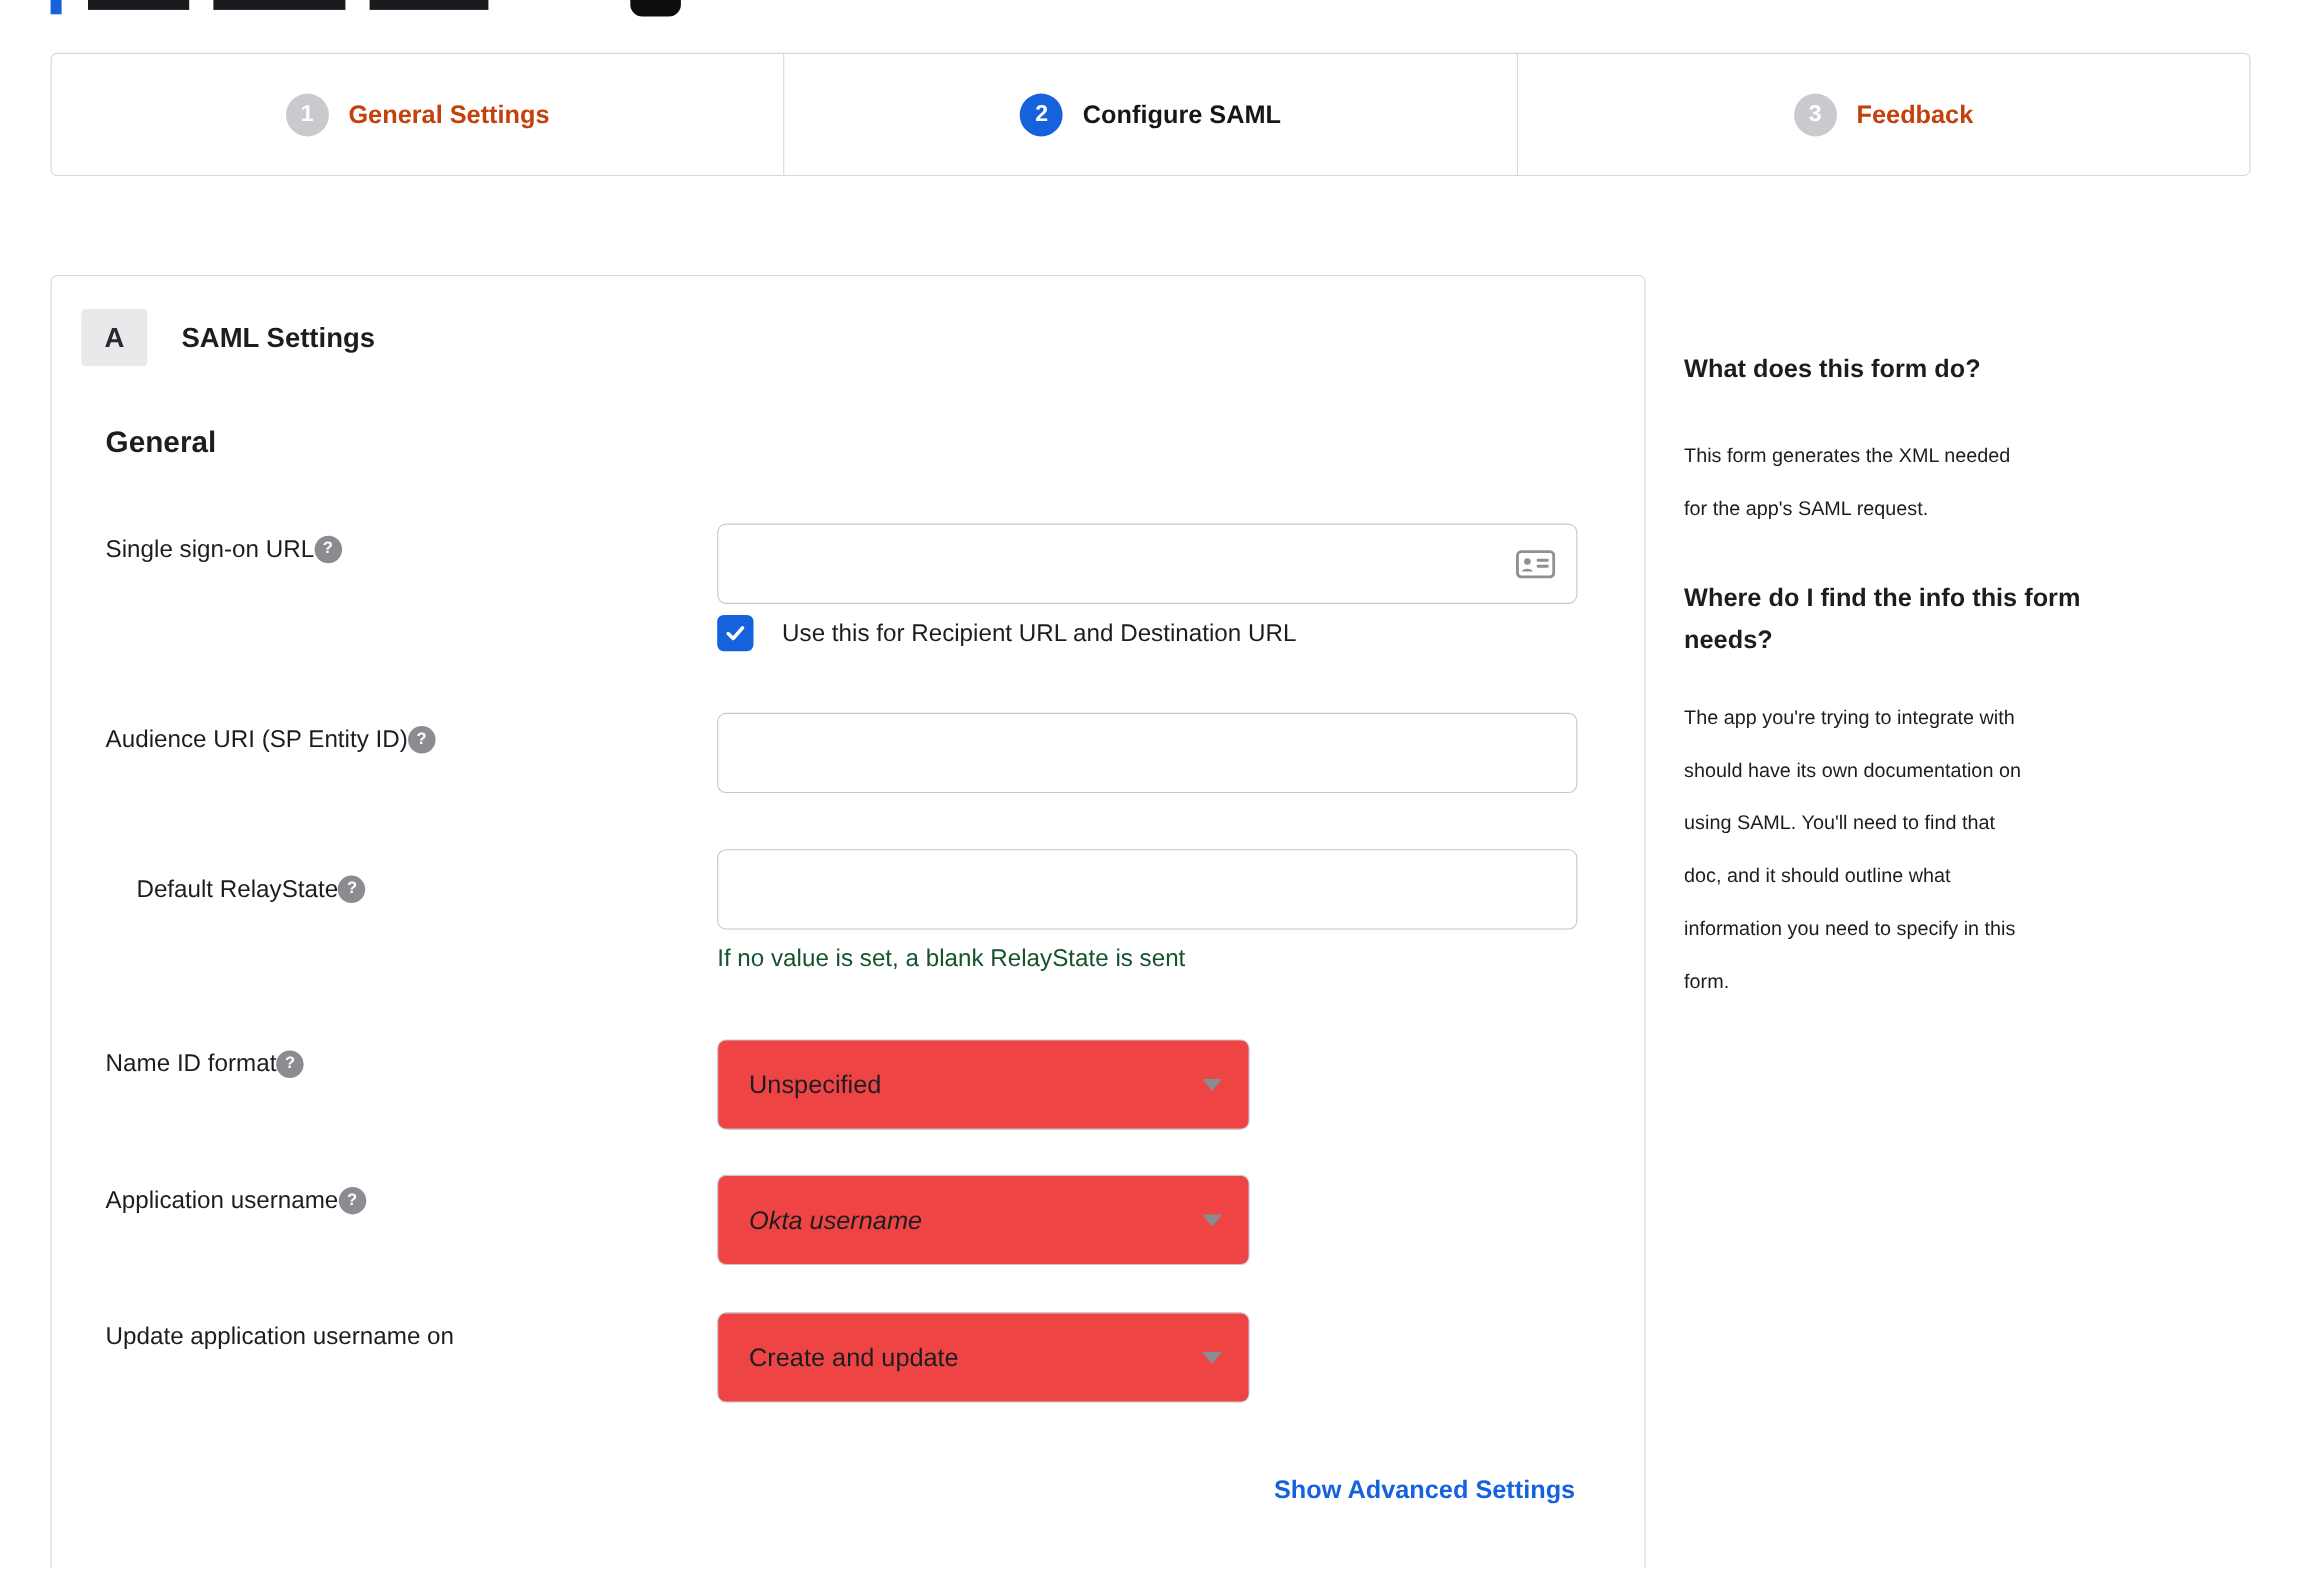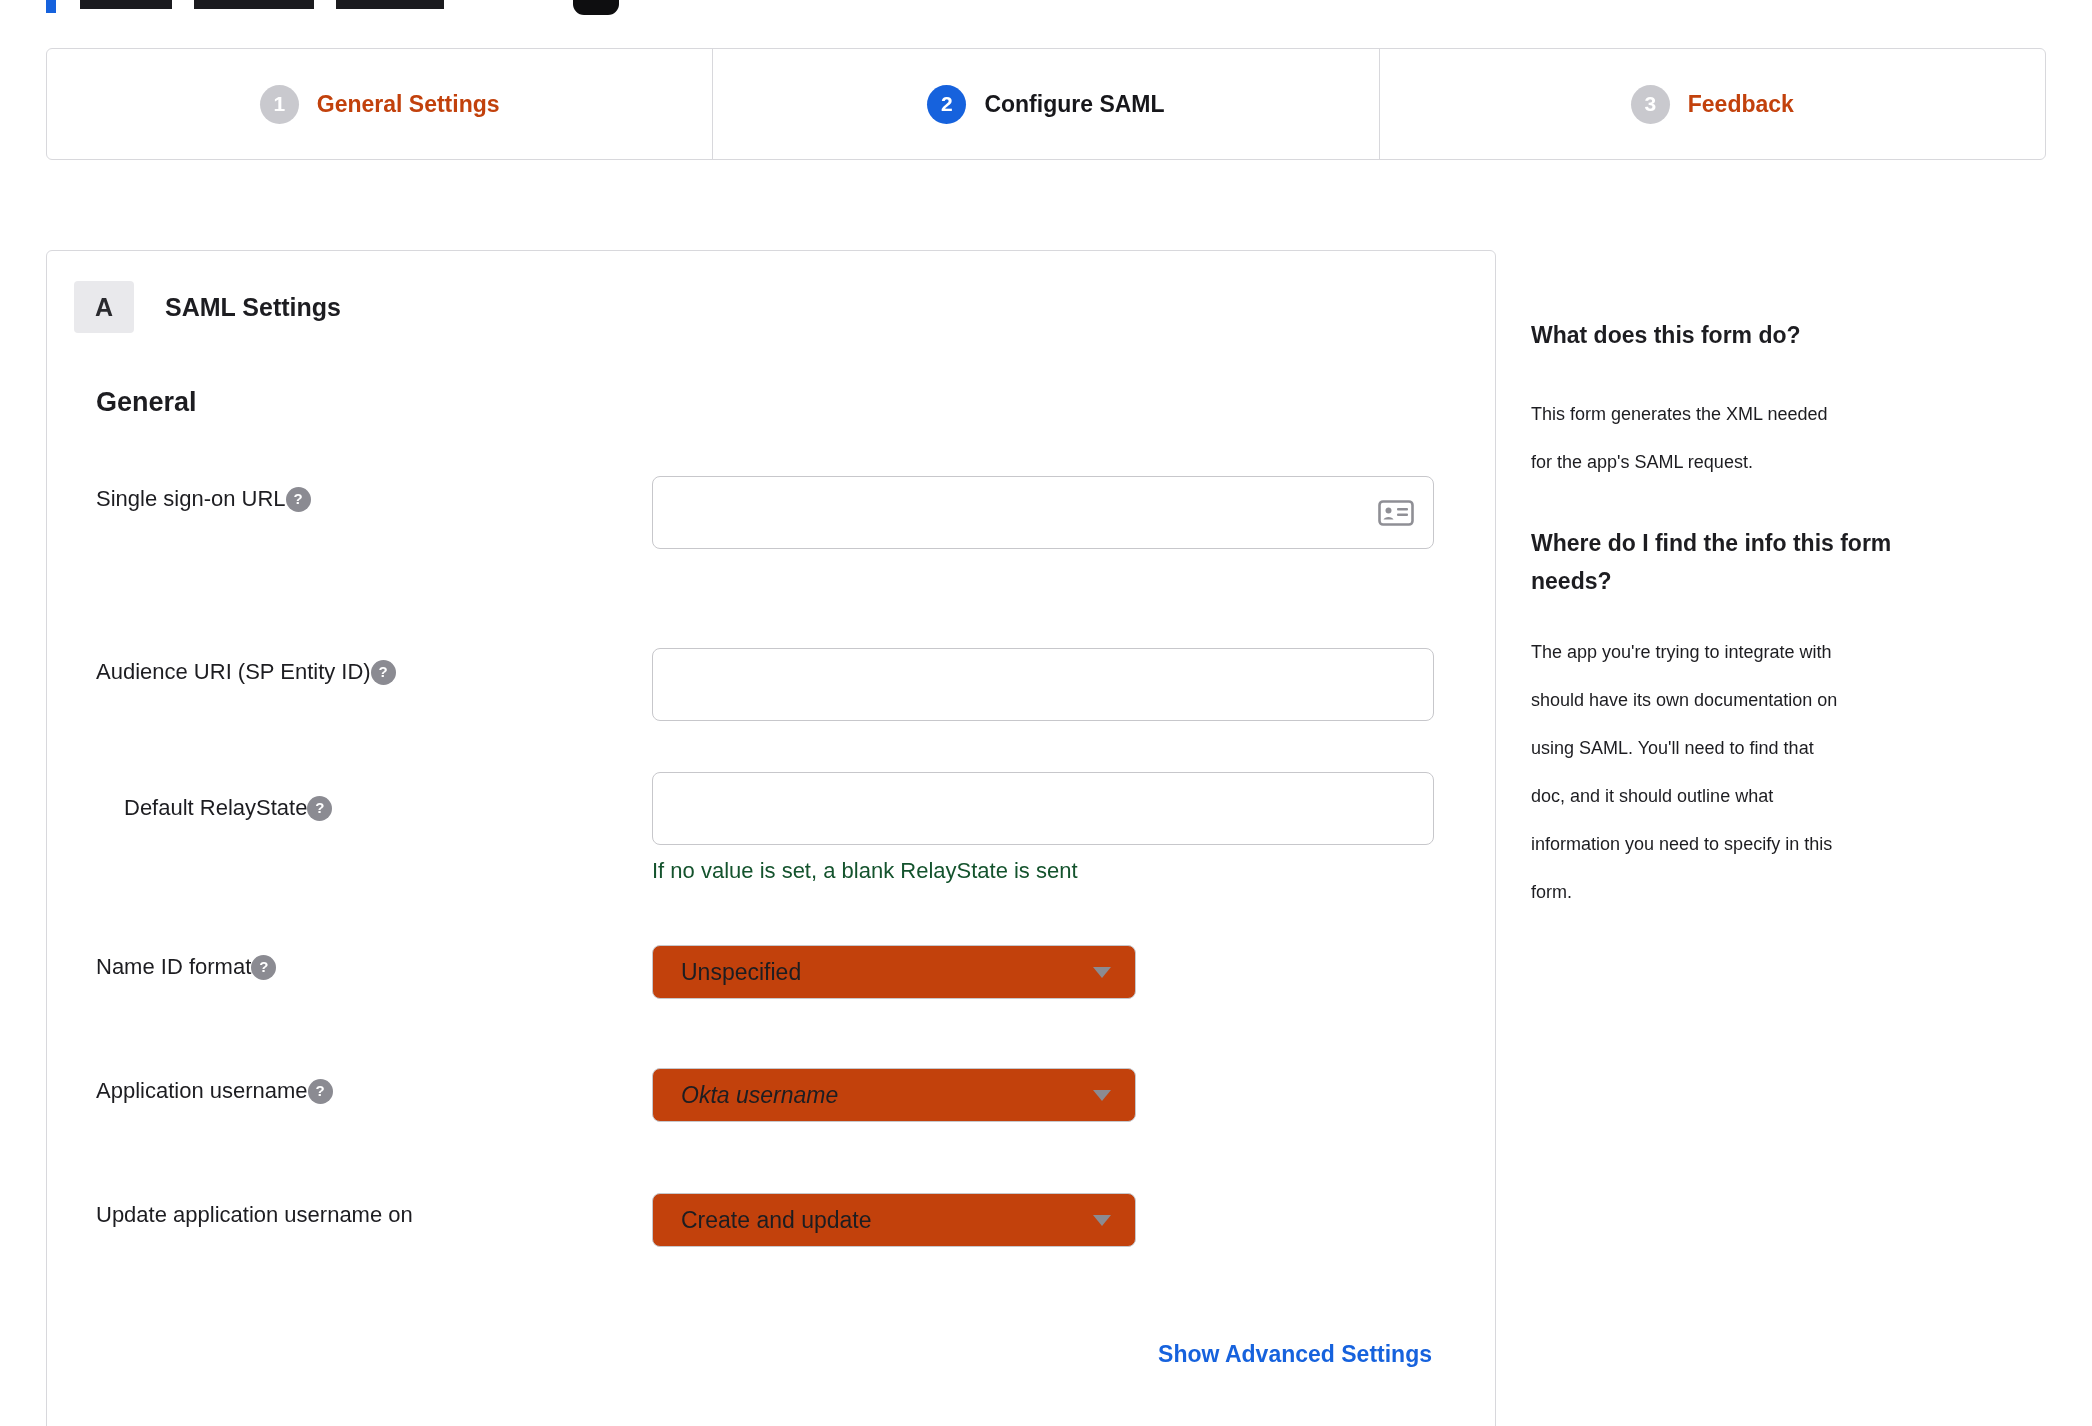--- a/index.html
+++ b/index.html
@@ -100,22 +100,22 @@
     flex:0 0 auto;
   }
   .checkbox-label { font-size:22px; color:#1d1d21; }
 
   .hint {
     position:absolute; left:605px; top:607px;
     font-size:22px; color:#14532d;
   }
 
   .select {
-    position:absolute; left:605px; width:484px; height:54px;
-    border:1px solid #c7c7cb; border-radius:8px; background:#c2410c;
+    position:absolute; left:605px; width:484px; height:82px;
+    border:1px solid #c7c7cb; border-radius:8px; background:#ef4444;
     display:flex; align-items:center;
     padding:0 56px 0 28px;
     font-size:23px; color:#1d1d21;
   }
   .select-caret {
     position:absolute; right:24px; top:50%; margin-top:-5px;
     width:0; height:0;
     border-left:9px solid transparent;
     border-right:9px solid transparent;
     border-top:11px solid #8b8b92;
@@ -174,20 +174,28 @@
   </div>
   <div class="input-wrap" style="top:225px;">
     <input class="text-input" type="text" value="" style="">
     <svg class="card-icon" viewBox="0 0 36 26">
       <rect x="1.5" y="1.5" width="33" height="23" rx="3.5" fill="none" stroke="#8f8f95" stroke-width="2.6"></rect>
       <circle cx="10.5" cy="10.5" r="3" fill="#8f8f95"></circle>
       <path d="M5.5 19.5c1.2-3.4 8.8-3.4 10 0z" fill="#8f8f95"></path>
       <rect x="19" y="8" width="11" height="2.6" rx="1" fill="#8f8f95"></rect>
       <rect x="19" y="13.5" width="11" height="2.6" rx="1" fill="#8f8f95"></rect>
     </svg>
+  </div>
+  <div class="checkbox-row">
+    <span class="checkbox">
+      <svg width="21" height="21" viewBox="0 0 24 24">
+        <path d="M4.5 12.5l5.2 5.2L19.5 6.5" fill="none" stroke="#ffffff" stroke-width="3.6" stroke-linecap="round" stroke-linejoin="round"></path>
+      </svg>
+    </span>
+    <span class="checkbox-label">Use this for Recipient URL and Destination URL</span>
   </div>
 
   <div class="field-label" style="top:406px;">
     <span>Audience URI (SP Entity ID)</span>
     <span class="help-icon">
         <span>?</span>
       </span>
   </div>
   <input class="text-input" style="top: 397px;" type="text" value="">
 

